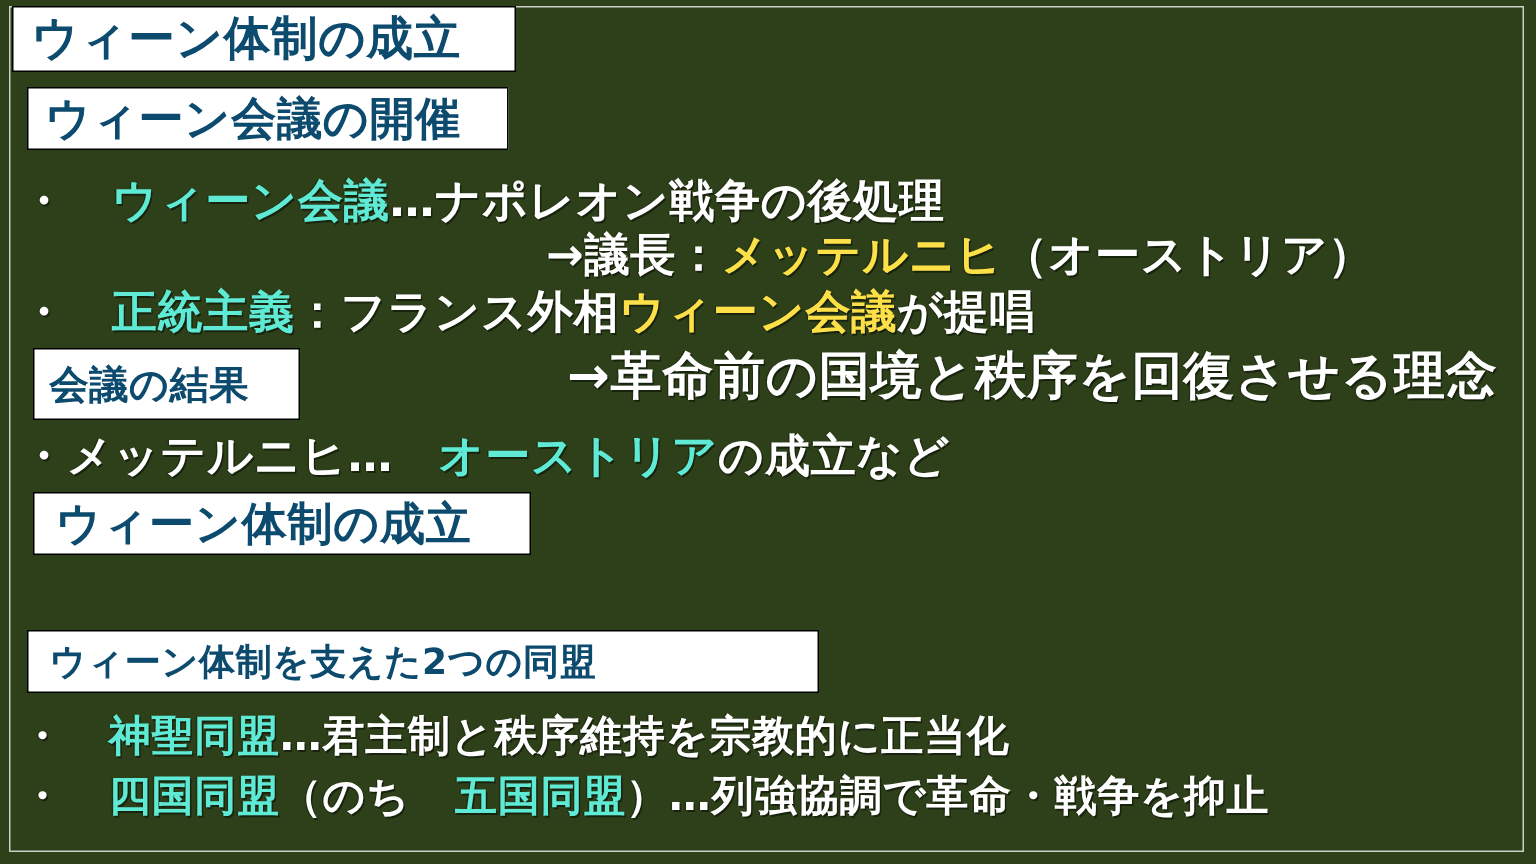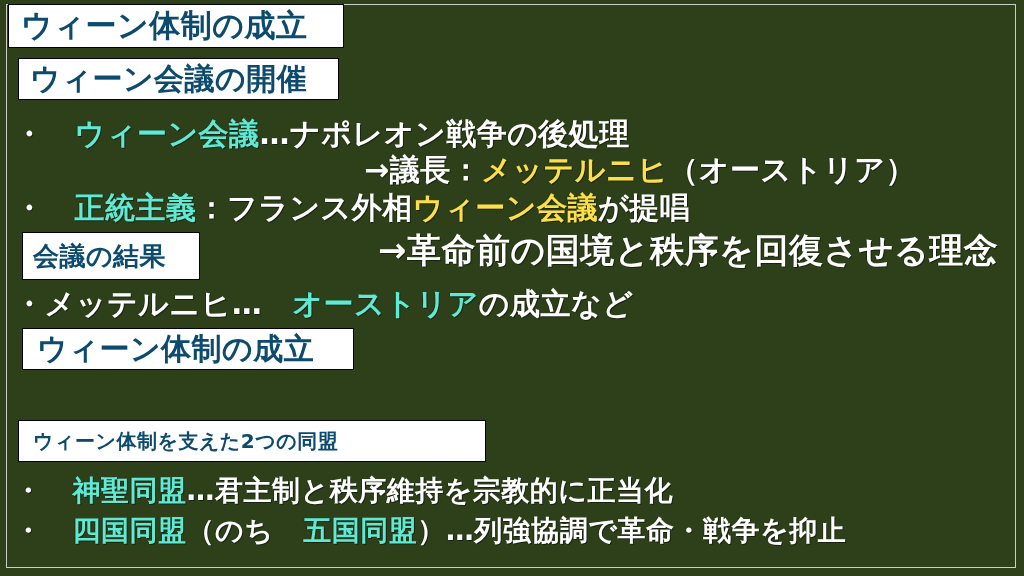--- a/index.html
+++ b/index.html
@@ -51,21 +51,21 @@
   }
   .y { color: #5eead4; margin-left: 30px; }
   .b { color: #fde047; }
   .w { color: #ffffff; }
 
   
   #box-title-1      { left: 8px;  top: 4px;   width: 336px; height: 44px; font-size: 31px; padding-left: 12px; }
   #box-title-2      { left: 18px; top: 58px;  width: 321px; height: 42px; font-size: 30px; padding-left: 11px; }
   #box-title-3      { left: 22px; top: 232px; width: 178px; height: 48px; font-size: 26px; padding-left: 10px; }
   #box-title-4      { left: 22px; top: 328px; width: 332px; height: 42px; font-size: 30px; padding-left: 14px; }
-  #box-title-5      { left: 18px; top: 420px; width: 468px; height: 42px; font-size: 20px; padding-left: 14px; }
+  #box-title-5      { left: 18px; top: 420px; width: 528px; height: 42px; font-size: 24px; padding-left: 14px; }
 
   #line-1  { left: 14px;  top: 114px; font-size: 30px; }
   #line-2  { left: 364px; top: 150px; font-size: 30px; }
   #line-3  { left: 14px;  top: 188px; font-size: 30px; }
   #line-4  { left: 378px; top: 228px; font-size: 34px; }
   #line-5  { left: 14px;  top: 284px; font-size: 30px; }
   #line-6  { left: 14px;  top: 380px; font-size: 30px; }
   #line-7  { left: 14px;  top: 472px; font-size: 28px; }
   #line-8  { left: 14px;  top: 512px; font-size: 28px; }
 </style>

